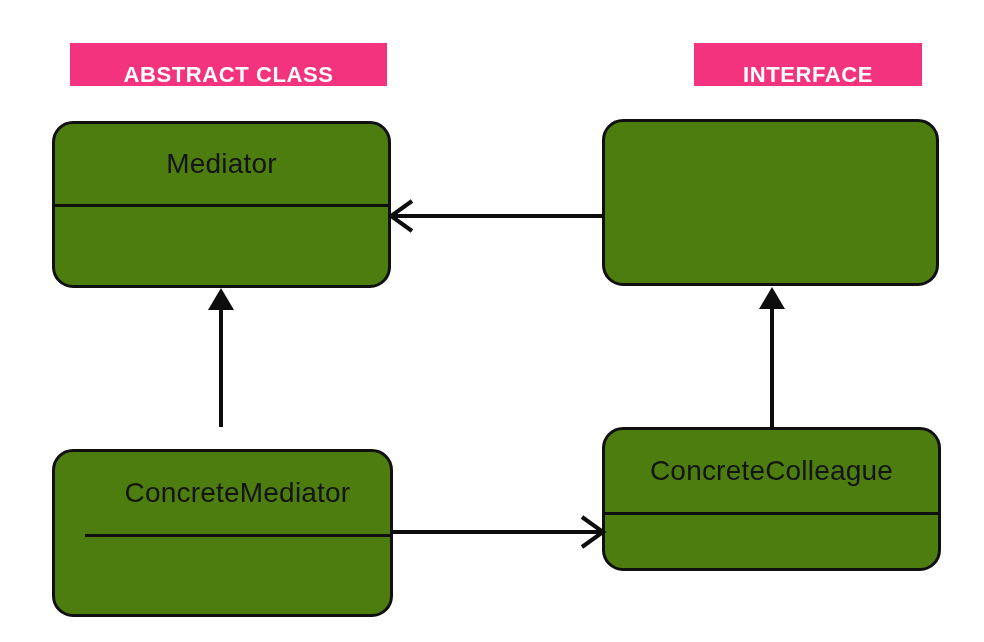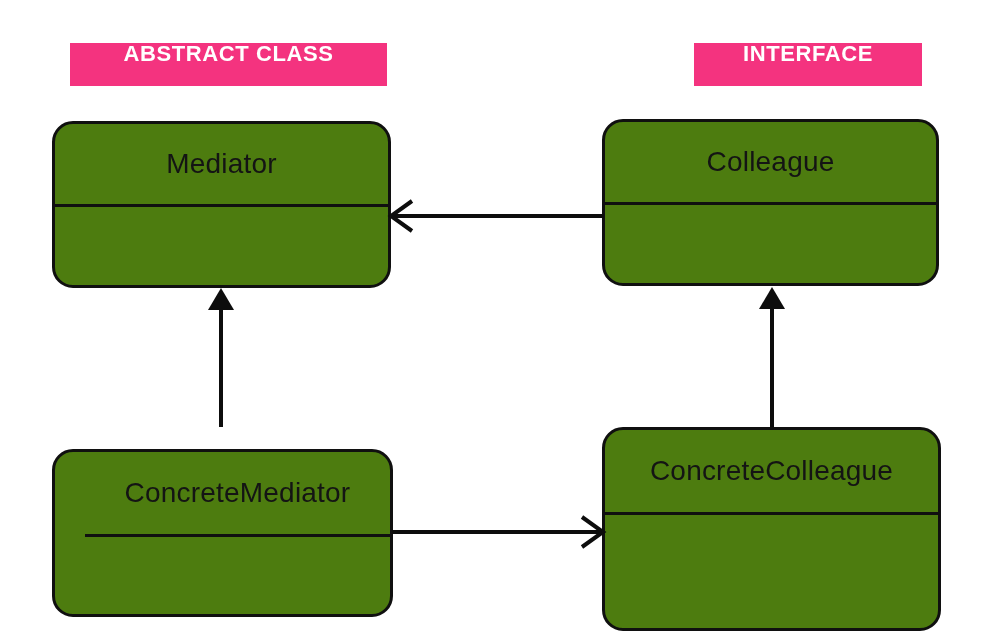--- a/index.html
+++ b/index.html
@@ -16,21 +16,21 @@
     width: 984px;
     height: 642px;
     background: #ffffff;
     overflow: hidden;
   }
 
   
   .badge {
     position: absolute;
     display: flex;
-    align-items: flex-start;
+    align-items: flex-end;
     justify-content: center;
     background: #f4337f;
     color: #ffffff;
     font-family: "Liberation Sans", sans-serif;
     font-size: 22px;
     font-weight: 700;
     letter-spacing: 0.6px;
     line-height: 1;
     white-space: nowrap;
   }
@@ -61,21 +61,21 @@
     white-space: nowrap;
   }
   .uml-body { flex: 1 1 auto; }
 
   .box-mediator            { left: 52px;  top: 121px; width: 339px; height: 167px; }
   .box-mediator .uml-title { height: 83px; }
   .box-colleague            { left: 602px; top: 119px; width: 337px; height: 167px; }
   .box-colleague .uml-title { height: 83px; }
   .box-concrete-mediator            { left: 52px;  top: 449px; width: 341px; height: 168px; padding-left: 30px; }
   .box-concrete-mediator .uml-title { height: 85px; }
-  .box-concrete-colleague            { left: 602px; top: 427px; width: 339px; height: 204px; }
+  .box-concrete-colleague            { left: 602px; top: 427px; width: 339px; height: 144px; }
   .box-concrete-colleague .uml-title { height: 85px; }
 
   
   #connectors {
     position: absolute;
     left: 0; top: 0;
     width: 984px;
     height: 642px;
     pointer-events: none;
   }
@@ -108,21 +108,20 @@
   <div class="badge badge-interface">
     <span>INTERFACE</span>
   </div>
 
   <div class="uml-box box-mediator">
     <div class="uml-title">Mediator</div>
     <div class="uml-body"></div>
   </div>
 
   <div class="uml-box box-colleague">
-    <div class="uml-title">Colleague</div>
     <div class="uml-body"></div>
   </div>
 
   <div class="uml-box box-concrete-mediator">
     <div class="uml-title">ConcreteMediator</div>
     <div class="uml-body"></div>
   </div>
 
   <div class="uml-box box-concrete-colleague">
     <div class="uml-title">ConcreteColleague</div>

